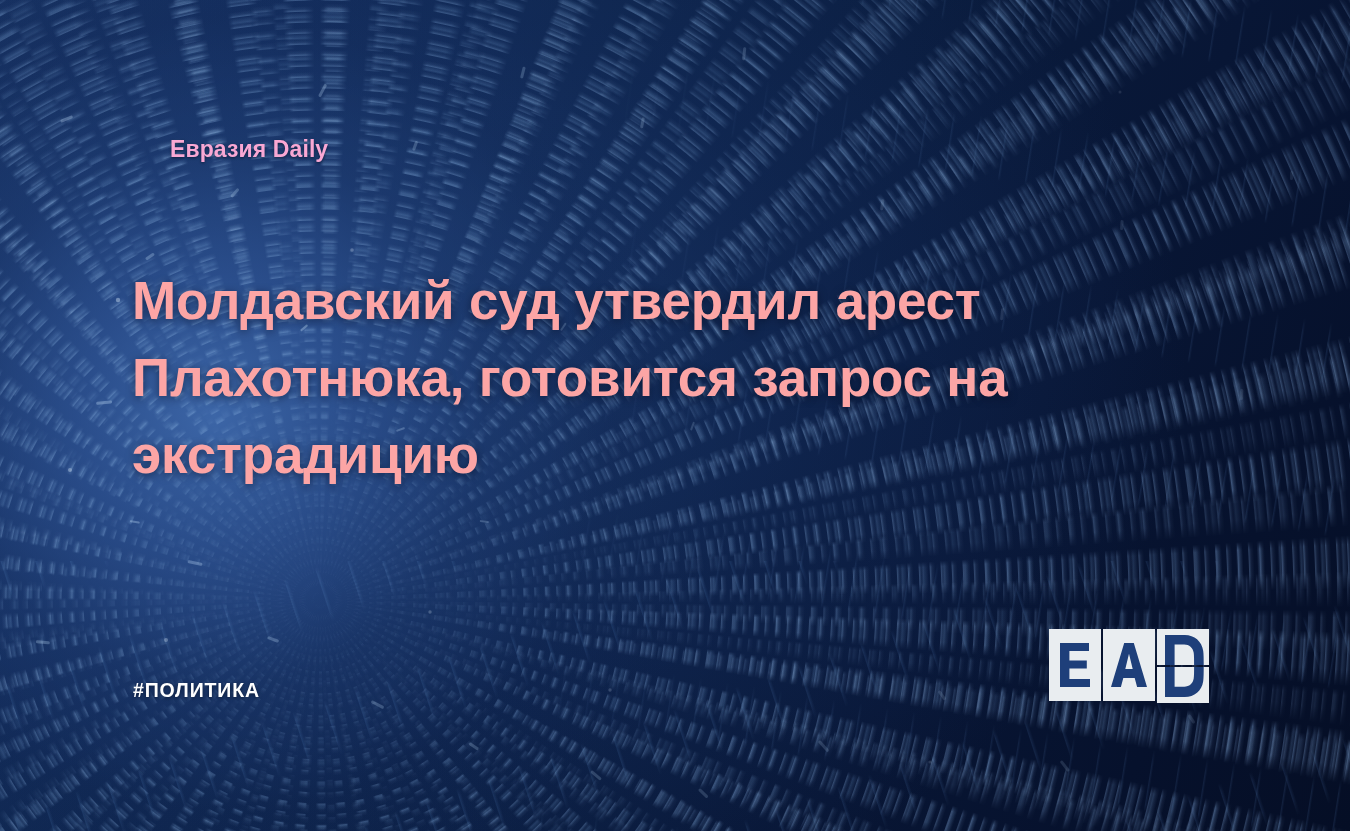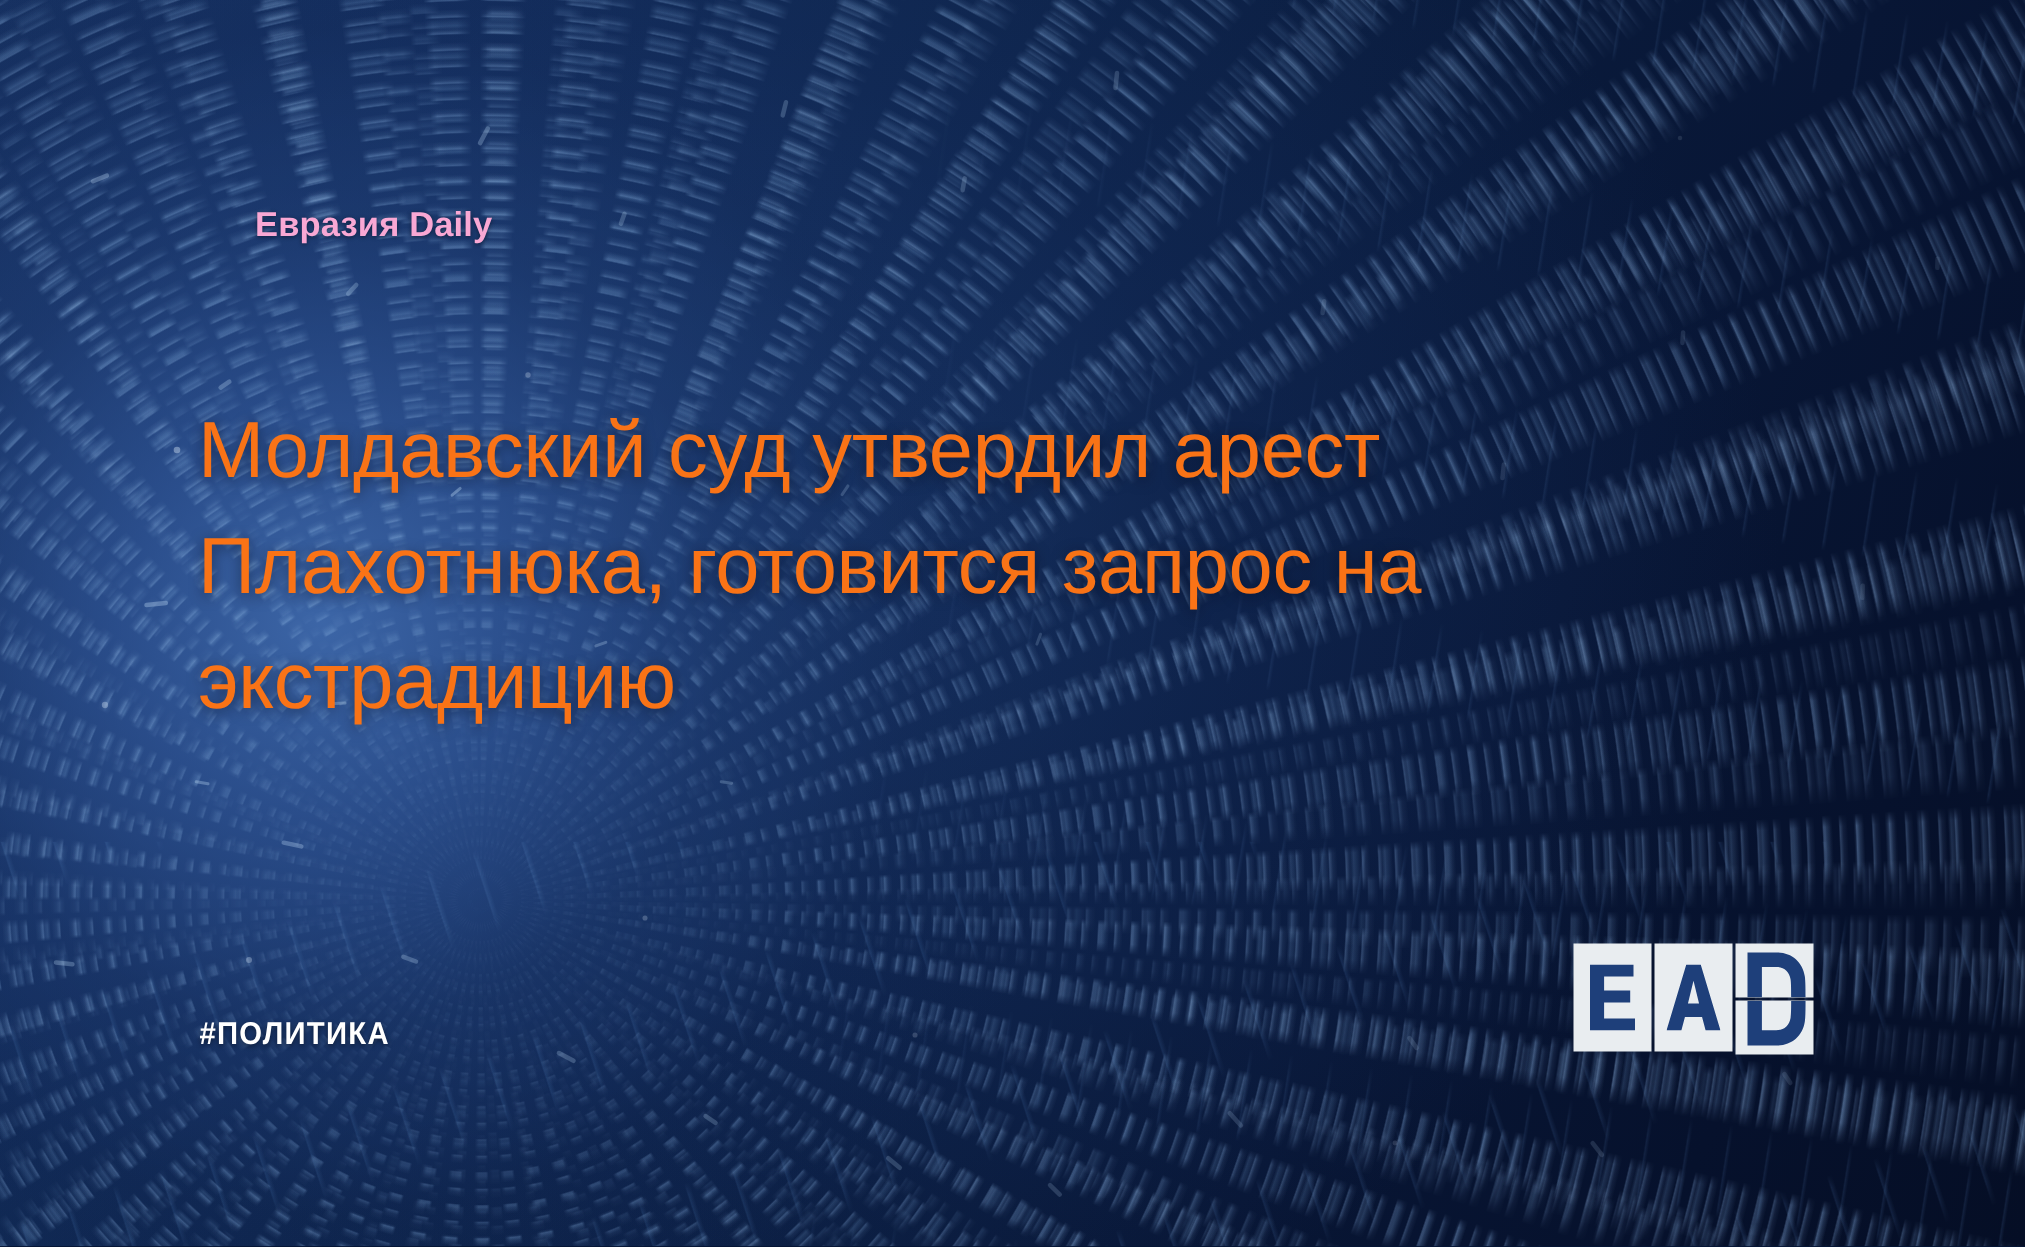--- a/index.html
+++ b/index.html
@@ -266,24 +266,24 @@
     margin-left: 36px;
   }
 
   .headline {
     position: absolute;
     left: 132px;
     top: 262px;
     width: 900px;
     margin: 0;
     font-size: 53px;
-    font-weight: normal;
+    font-weight: bold;
     line-height: 77px;
     letter-spacing: -0.2px;
-    color: #f97316;
+    color: #fca5a5;
     text-shadow: 0 2px 9px rgba(3,10,28,0.50);
   }
 
   .hashtag {
     position: absolute;
     left: 133px;
     top: 678px;
     font-size: 21px;
     font-weight: bold;
     letter-spacing: 0.9px;

